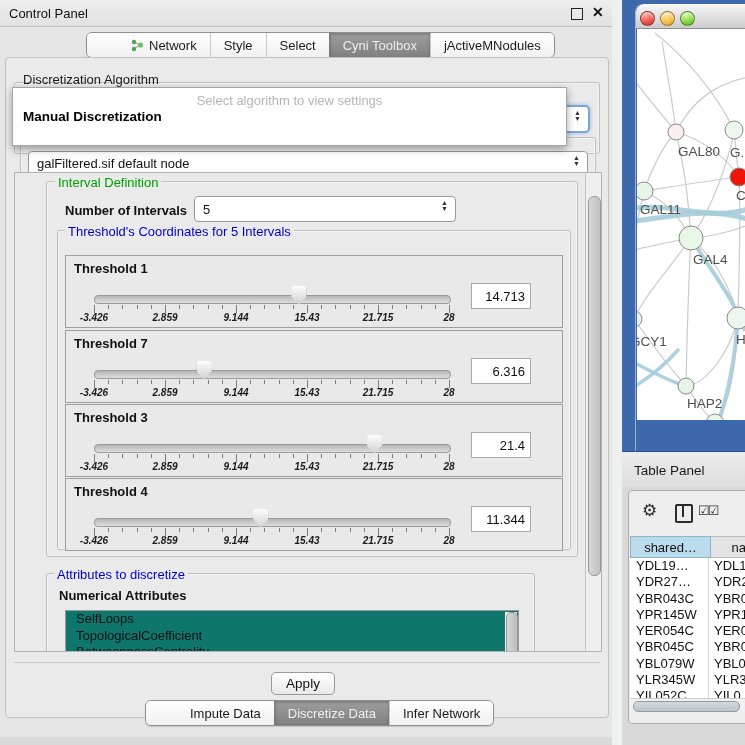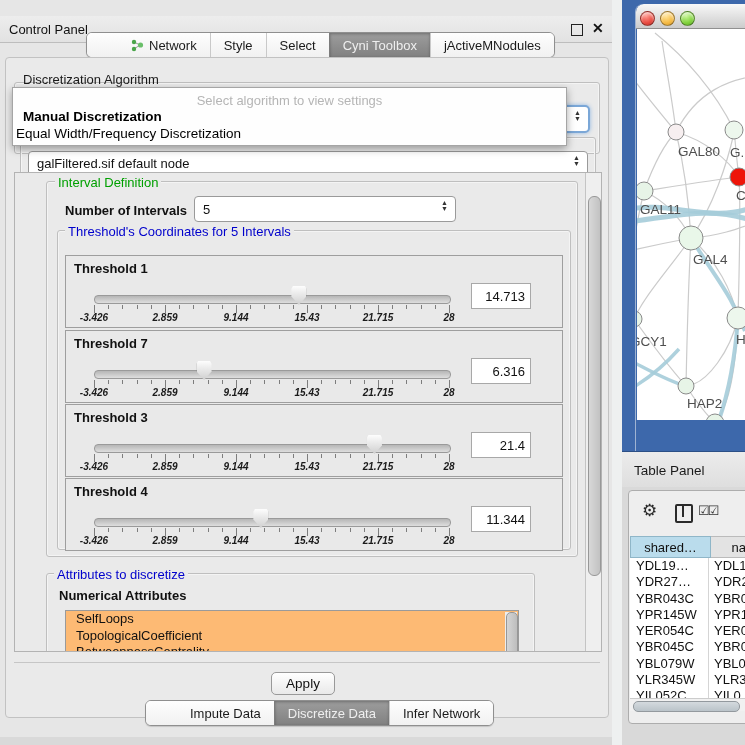--- a/index.html
+++ b/index.html
@@ -2,21 +2,21 @@
 <html><head>
 <meta charset="utf-8">
 <style>
   html,body{margin:0;padding:0;}
   body{width:745px;height:745px;overflow:hidden;font-family:"Liberation Sans",sans-serif;background:#d9d9d9;}
   .abs{position:absolute;}
   #root{position:relative;width:745px;height:745px;overflow:hidden;}
 
   
   #cpanel{left:0;top:0;width:612px;height:737px;background:#e6e6e6;}
-  #cp-titlebar{left:0;top:0;width:612px;height:26px;background:linear-gradient(#ededed,#e2e2e2);border-bottom:1px solid #bdbdbd;margin-top:16px;}
+  #cp-titlebar{left:0;top:0;width:612px;height:26px;background:linear-gradient(#ededed,#e2e2e2);border-bottom:1px solid #bdbdbd;}
   #cp-title{left:9px;top:6px;font-size:13px;color:#111;}
   #cp-float{left:571px;top:8px;width:10px;height:10px;border:1.5px solid #222;background:transparent;}
   #cp-close{left:592px;top:4px;font-size:14px;font-weight:bold;color:#111;}
 
   .tabrow{height:24px;display:flex;border:1px solid #8f8f8f;border-radius:6px;overflow:hidden;background:#fdfdfd;box-shadow:0 1px 1px rgba(0,0,0,.15);}
   .tab{display:flex;align-items:center;justify-content:center;padding:0 13px;font-size:13px;color:#1a1a1a;background:linear-gradient(#fefefe,#f1f1f1);border-left:1px solid #c9c9c9;white-space:nowrap;}
   .tab:first-child{border-left:none;padding-left:44px;}
   .tab.sel{background:linear-gradient(#9d9d9d,#818181);color:#efefef;border-left:1px solid #7c7c7c;box-shadow:inset 0 1px 3px rgba(0,0,0,.3);}
   .tabicon{margin-right:5px;display:inline-flex;}
   #toptabs{left:86px;top:32px;}
@@ -63,21 +63,21 @@
   .knob{position:absolute;top:30px;width:15px;height:19px;background:linear-gradient(#fdfdfd,#cfcfcf);clip-path:polygon(10% 0,90% 0,100% 14%,100% 55%,50% 100%,0 55%,0 14%);filter:drop-shadow(0 0 1px #7e7e7e);}
   .ticks{position:absolute;left:28px;top:49px;width:356px;height:10px;}
   .tick{position:absolute;top:0;width:1px;background:#7d7d7d;}
   .ticklabels{position:absolute;left:28px;top:56px;width:356px;height:13px;font-style:italic;}
   .ticklabel{position:absolute;transform:translateX(-50%);font-size:10px;font-weight:bold;color:#1a1a1a;white-space:nowrap;}
   .valuebox{position:absolute;left:405px;top:27px;width:53px;height:24px;background:#fff;border:1px solid #a8a8a8;font-size:13px;color:#111;display:flex;align-items:center;justify-content:flex-end;padding-right:5px;}
 
   #attr-group{left:31px;top:400px;width:487px;height:90px;}
   #attr-title{left:7px;top:-7px;color:#0000cc;}
   #attr-subtitle{left:12px;top:14px;font-size:13px;font-weight:bold;color:#111;}
-  #attr-list{left:18px;top:36px;width:452px;height:50px;background:#fdba74;border:1px solid #9a9a9a;overflow:hidden;}
+  #attr-list{left:18px;top:36px;width:452px;height:50px;background:#0f766e;border:1px solid #9a9a9a;overflow:hidden;}
   .attr-item{font-size:13px;color:#111;padding:1px 0 1px 10px;line-height:14.5px;}
   #attr-scroll{position:absolute;right:1px;top:1px;width:12px;height:46px;background:#eee;}
   #attr-thumb{position:absolute;left:1px;top:0;width:10px;height:46px;background:linear-gradient(90deg,#d5d5d5,#bdbdbd);border:1px solid #979797;border-radius:5px;}
 
   
   #footer-line{left:14px;top:662px;width:586px;height:1px;background:#c6c6c6;}
   #apply-btn{left:271px;top:672px;width:64px;height:23px;background:linear-gradient(#ffffff,#e9e9e9);border:1px solid #999;border-radius:5px;font-size:13.5px;color:#111;display:flex;align-items:center;justify-content:center;}
 
   
   #rightgap{left:612px;top:0;width:10px;height:745px;background:#eef0f0;}
@@ -162,21 +162,20 @@
       <span>galFiltered.sif default node</span>
       <span class="spinner">
           <span>▲</span>
           <span>▼</span>
         </span>
     </div>
 
     <div id="popup" class="abs">
       <div id="popup-hint" class="abs">Select algorithm to view settings</div>
       <div class="popup-item" style="top:21px;font-weight:bold;padding-left:7px;">Manual Discretization</div>
-      <div class="popup-item" style="top:38px;">Equal Width/Frequency Discretization</div>
     </div>
 
     <div id="scrollpane" class="abs">
       <div id="interval-group" class="abs groupbox">
         <div id="interval-title" class="abs grouptitle" style="background:#eaeaea;">Interval Definition</div>
         <div id="nintervals-label" class="abs">Number of Intervals</div>
         <div id="nintervals-combo" class="abs combo">
           <span>5</span>
           <span class="spinner">
               <span>▲</span>

